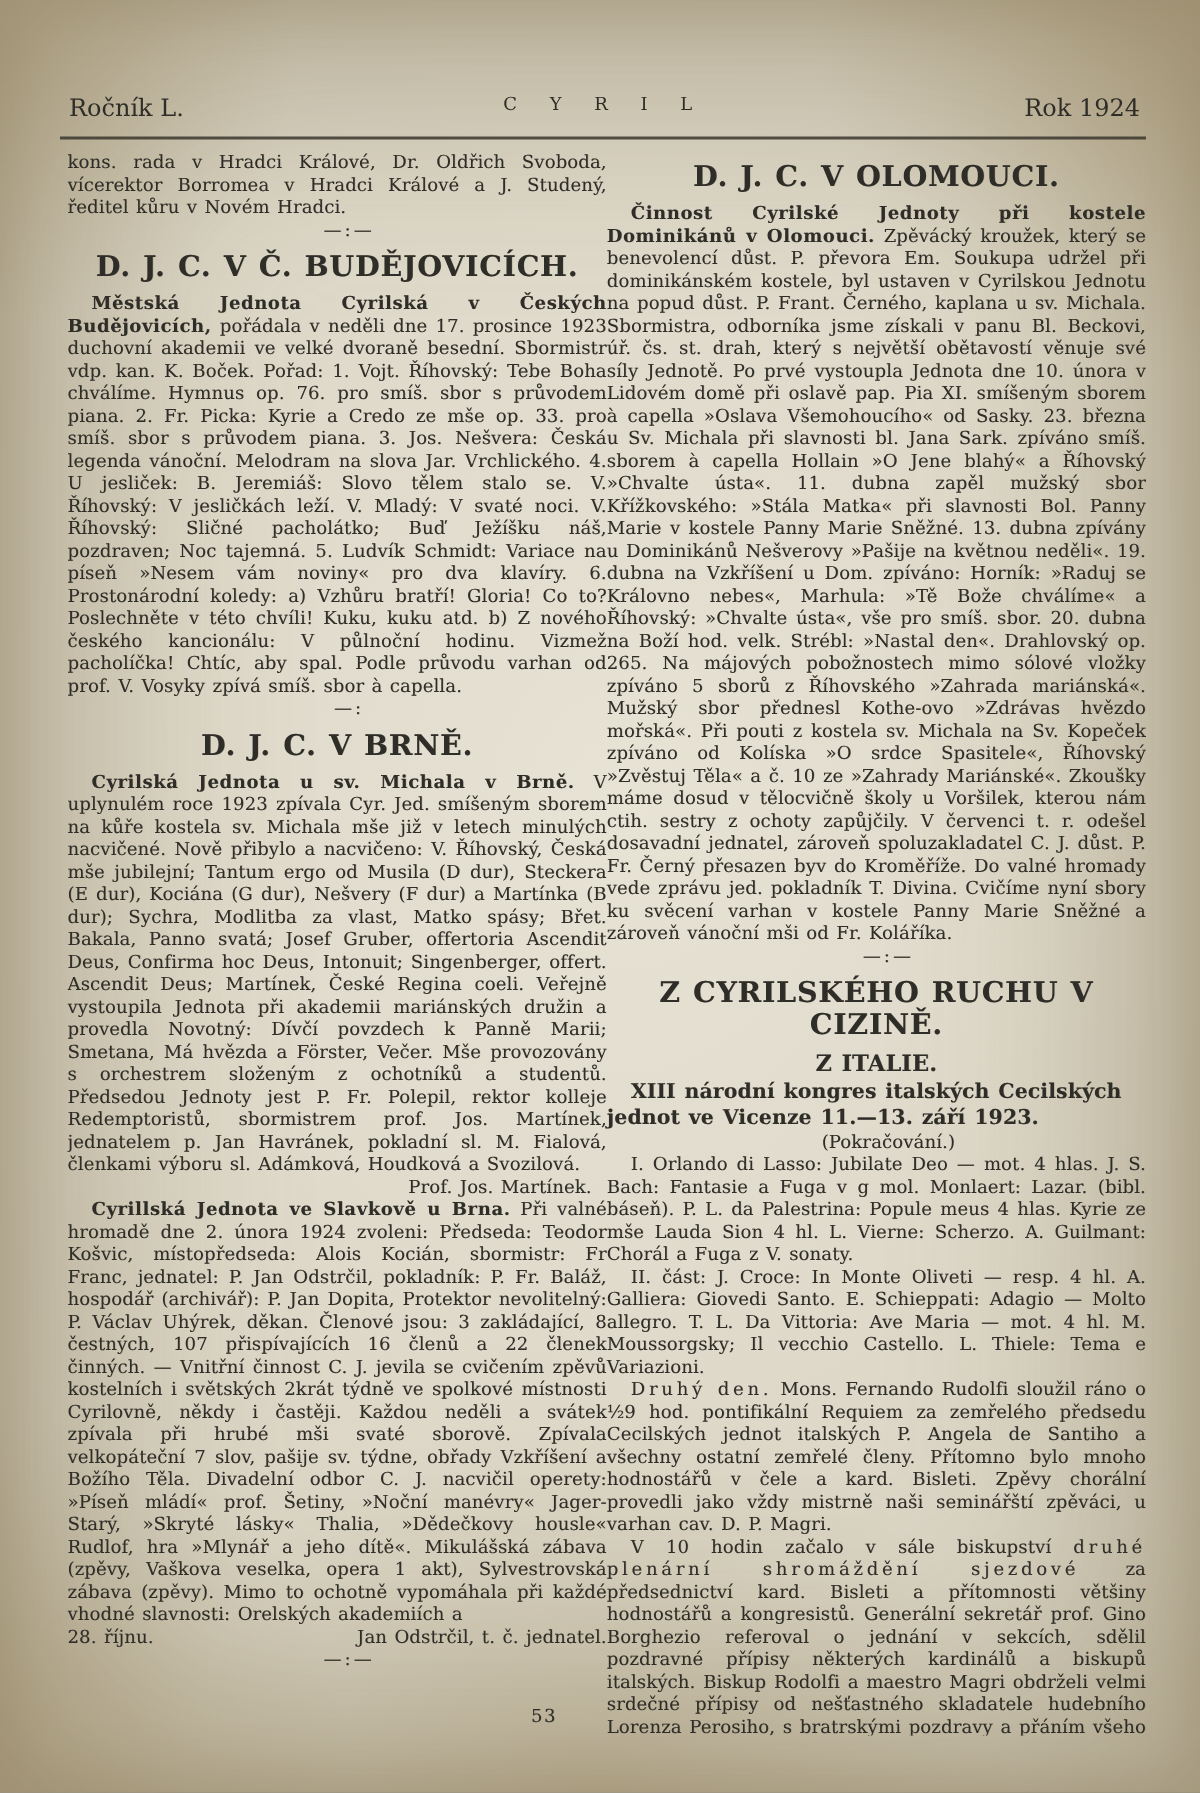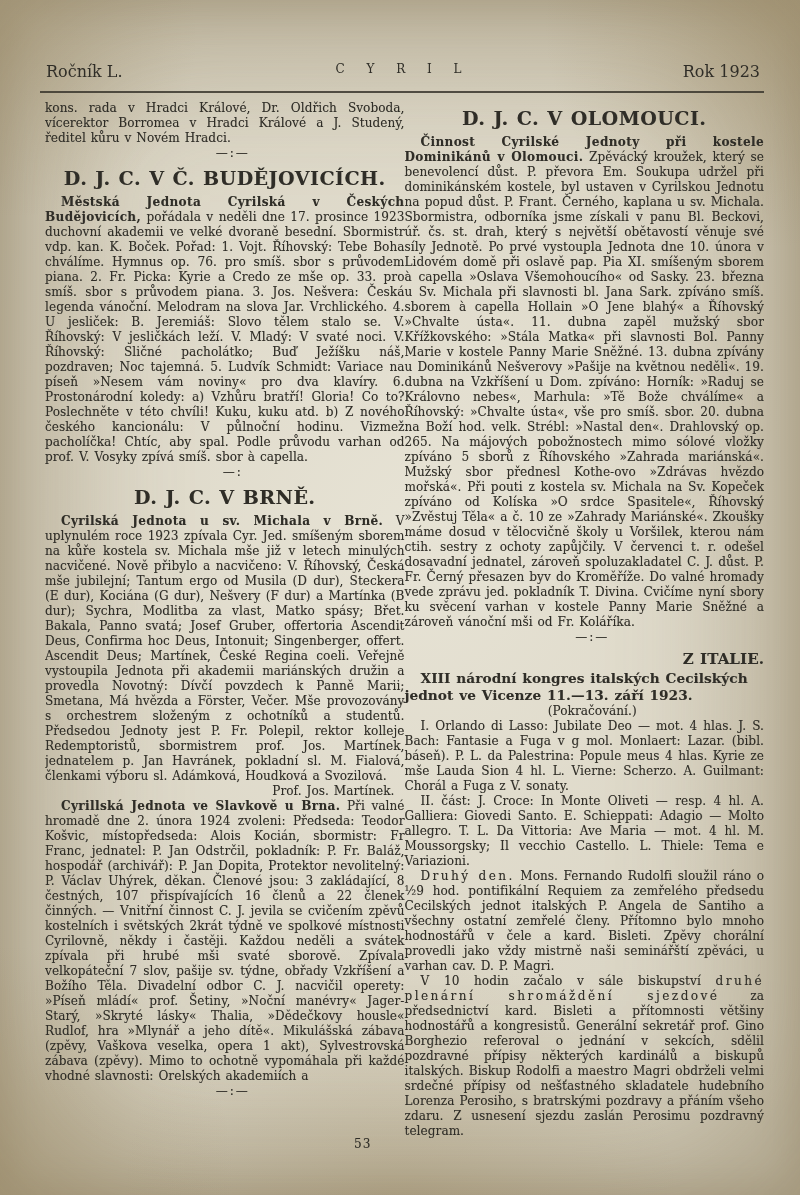--- a/index.html
+++ b/index.html
@@ -50,21 +50,21 @@
     text-shadow: 0.3px 0.3px 0 rgba(47,45,39,0.30);
   }
   .col p { margin: 0; text-indent: 16px; }
   .col p.cont { text-indent: 0; }
   .section-heading {
     text-align: center; font-weight: bold;
     font-size: 19px; line-height: 21px; letter-spacing: 0.5px;
     margin: 7px 0 6px; text-indent: 0;
   }
   .subheading {
-    text-align: right; font-weight: bold;
+    text-align: center; font-weight: bold;
     font-size: 15px; line-height: 18px; margin: 5px 0 2px; text-indent: 0;
   }
   .congress-title {
     text-align: left; font-weight: bold;
     font-size: 13.6px; line-height: 17px; margin: 3px 6px 2px; text-indent: 0;
   }
   .continuation { text-align: center; text-indent: 0; margin: 2px 0 4px; }
   .divider { text-align: center; text-indent: 0; margin: 2px 0; letter-spacing: 2px; }
   .lead { font-weight: bold; letter-spacing: 0.4px; }
   .sig { text-align: right; text-indent: 0; padding-right: 10px; }
@@ -79,50 +79,55 @@
 </style>
 </head>
 <body>
 
 <div class="page">
   <div class="texture"></div>
 
   <div class="masthead">
     <span class="journal-volume">Ročník L.</span>
     <span class="journal-title">C Y R I L</span>
-    <span class="journal-year">Rok 1923</span>
+    <span class="journal-year">Rok 1924</span>
   </div>
   <div class="rule"></div>
 
   <div class="columns">
 
     <div class="col">
       <p class="cont">kons. rada v Hradci Králové, Dr. Oldřich Svoboda, vícerektor Borromea v Hradci Králové a J. Studený, ředitel kůru v Novém Hradci.</p>
       <p class="divider">—:—</p>
 
       <h2 class="section-heading">D. J. C. V Č. BUDĚJOVICÍCH.</h2>
       <p><span class="lead">Městská Jednota Cyrilská v Českých Budějovicích,</span><span> pořádala v neděli dne 17. prosince 1923 duchovní akademii ve velké dvoraně besední. Sbormistr vdp. kan. K. Boček. Pořad: 1. Vojt. Říhovský: Tebe Boha chválíme. Hymnus op. 76. pro smíš. sbor s průvodem piana. 2. Fr. Picka: Kyrie a Credo ze mše op. 33. pro smíš. sbor s průvodem piana. 3. Jos. Nešvera: Česká legenda vánoční. Melodram na slova Jar. Vrchlického. 4. U jesliček: B. Jeremiáš: Slovo tělem stalo se. V. Říhovský: V jesličkách leží. V. Mladý: V svaté noci. V. Říhovský: Sličné pacholátko; Buď Ježíšku náš, pozdraven; Noc tajemná. 5. Ludvík Schmidt: Variace na píseň »Nesem vám noviny« pro dva klavíry. 6. Prostonárodní koledy: a) Vzhůru bratří! Gloria! Co to? Poslechněte v této chvíli! Kuku, kuku atd. b) Z nového českého kancionálu: V půlnoční hodinu. Vizmež pacholíčka! Chtíc, aby spal. Podle průvodu varhan od prof. V. Vosyky zpívá smíš. sbor à capella.</span></p>
 
       <p class="divider">—:</p>
 
       <h2 class="section-heading">D. J. C. V BRNĚ.</h2>
       <p><span class="lead">Cyrilská Jednota u sv. Michala v Brně.</span><span> V uplynulém roce 1923 zpívala Cyr. Jed. smíšeným sborem na kůře kostela sv. Michala mše již v letech minulých nacvičené. Nově přibylo a nacvičeno: V. Říhovský, Česká mše jubilejní; Tantum ergo od Musila (D dur), Steckera (E dur), Kociána (G dur), Nešvery (F dur) a Martínka (B dur); Sychra, Modlitba za vlast, Matko spásy; Břet. Bakala, Panno svatá; Josef Gruber, offertoria Ascendit Deus, Confirma hoc Deus, Intonuit; Singenberger, offert. Ascendit Deus; Martínek, České Regina coeli. Veřejně vystoupila Jednota při akademii mariánských družin a provedla Novotný: Dívčí povzdech k Panně Marii; Smetana, Má hvězda a Förster, Večer. Mše provozovány s orchestrem složeným z ochotníků a studentů. Předsedou Jednoty jest P. Fr. Polepil, rektor kolleje Redemptoristů, sbormistrem prof. Jos. Martínek, jednatelem p. Jan Havránek, pokladní sl. M. Fialová, členkami výboru sl. Adámková, Houdková a Svozilová.</span></p>
       <p class="sig">Prof. Jos. Martínek.</p>
 
       <p><span class="lead">Cyrillská Jednota ve Slavkově u Brna.</span><span> Při valné hromadě dne 2. února 1924 zvoleni: Předseda: Teodor Košvic, místopředseda: Alois Kocián, sbormistr: Fr Franc, jednatel: P. Jan Odstrčil, pokladník: P. Fr. Baláž, hospodář (archivář): P. Jan Dopita, Protektor nevolitelný: P. Václav Uhýrek, děkan. Členové jsou: 3 zakládající, 8 čestných, 107 přispívajících 16 členů a 22 členek činných. — Vnitřní činnost C. J. jevila se cvičením zpěvů kostelních i světských 2krát týdně ve spolkové místnosti Cyrilovně, někdy i častěji. Každou neděli a svátek zpívala při hrubé mši svaté sborově. Zpívala velkopáteční 7 slov, pašije sv. týdne, obřady Vzkříšení a Božího Těla. Divadelní odbor C. J. nacvičil operety: »Píseň mládí« prof. Šetiny, »Noční manévry« Jager-Starý, »Skryté lásky« Thalia, »Dědečkovy housle« Rudlof, hra »Mlynář a jeho dítě«. Mikulášská zábava (zpěvy, Vaškova veselka, opera 1 akt), Sylvestrovská zábava (zpěvy). Mimo to ochotně vypomáhala při každé vhodné slavnosti: Orelských akademiích a</span></p>
+      <p class="cont sigrow">
+        <span>28. říjnu.</span>
+        <span>Jan Odstrčil, t. č. jednatel.</span>
+      </p>
 
       <p class="divider">—:—</p>
     </div>
 
     <div class="col">
       <h2 class="section-heading">D. J. C. V OLOMOUCI.</h2>
       <p><span class="lead">Činnost Cyrilské Jednoty při kostele Dominikánů v Olomouci.</span><span> Zpěvácký kroužek, který se benevolencí důst. P. převora Em. Soukupa udržel při dominikánském kostele, byl ustaven v Cyrilskou Jednotu na popud důst. P. Frant. Černého, kaplana u sv. Michala. Sbormistra, odborníka jsme získali v panu Bl. Beckovi, úř. čs. st. drah, který s největší obětavostí věnuje své síly Jednotě. Po prvé vystoupla Jednota dne 10. února v Lidovém domě při oslavě pap. Pia XI. smíšeným sborem à capella »Oslava Všemohoucího« od Sasky. 23. března u Sv. Michala při slavnosti bl. Jana Sark. zpíváno smíš. sborem à capella Hollain »O Jene blahý« a Říhovský »Chvalte ústa«. 11. dubna zapěl mužský sbor Křížkovského: »Stála Matka« při slavnosti Bol. Panny Marie v kostele Panny Marie Sněžné. 13. dubna zpívány u Dominikánů Nešverovy »Pašije na květnou neděli«. 19. dubna na Vzkříšení u Dom. zpíváno: Horník: »Raduj se Královno nebes«, Marhula: »Tě Bože chválíme« a Říhovský: »Chvalte ústa«, vše pro smíš. sbor. 20. dubna na Boží hod. velk. Strébl: »Nastal den«. Drahlovský op. 265. Na májových pobožnostech mimo sólové vložky zpíváno 5 sborů z Říhovského »Zahrada mariánská«. Mužský sbor přednesl Kothe-ovo »Zdrávas hvězdo mořská«. Při pouti z kostela sv. Michala na Sv. Kopeček zpíváno od Kolíska »O srdce Spasitele«, Říhovský »Zvěstuj Těla« a č. 10 ze »Zahrady Mariánské«. Zkoušky máme dosud v tělocvičně školy u Voršilek, kterou nám ctih. sestry z ochoty zapůjčily. V červenci t. r. odešel dosavadní jednatel, zároveň spoluzakladatel C. J. důst. P. Fr. Černý přesazen byv do Kroměříže. Do valné hromady vede zprávu jed. pokladník T. Divina. Cvičíme nyní sbory ku svěcení varhan v kostele Panny Marie Sněžné a zároveň vánoční mši od Fr. Koláříka.</span></p>
 
       <p class="divider">—:—</p>
 
+      <h2 class="section-heading">Z CYRILSKÉHO RUCHU V CIZINĚ.</h2>
       <h3 class="subheading">Z ITALIE.</h3>
       <p class="congress-title">XIII národní kongres italských Cecilských jednot ve Vicenze 11.—13. září 1923.</p>
       <p class="continuation">(Pokračování.)</p>
 
       <p>I. Orlando di Lasso: Jubilate Deo — mot. 4 hlas. J. S. Bach: Fantasie a Fuga v g mol. Monlaert: Lazar. (bibl. báseň). P. L. da Palestrina: Popule meus 4 hlas. Kyrie ze mše Lauda Sion 4 hl. L. Vierne: Scherzo. A. Guilmant: Chorál a Fuga z V. sonaty.</p>
       <p>II. část: J. Croce: In Monte Oliveti — resp. 4 hl. A. Galliera: Giovedi Santo. E. Schieppati: Adagio — Molto allegro. T. L. Da Vittoria: Ave Maria — mot. 4 hl. M. Moussorgsky; Il vecchio Castello. L. Thiele: Tema e Variazioni.</p>
 
       <p><span class="spaced">Druhý den.</span><span> Mons. Fernando Rudolfi sloužil ráno o ½9 hod. pontifikální Requiem za zemřelého předsedu Cecilských jednot italských P. Angela de Santiho a všechny ostatní zemřelé členy. Přítomno bylo mnoho hodnostářů v čele a kard. Bisleti. Zpěvy chorální provedli jako vždy mistrně naši seminářští zpěváci, u varhan cav. D. P. Magri.</span></p>
 
       <p><span>V 10 hodin začalo v sále biskupství </span><span class="spaced">druhé plenární shromáždění sjezdové</span><span> za předsednictví kard. Bisleti a přítomnosti většiny hodnostářů a kongresistů. Generální sekretář prof. Gino Borghezio referoval o jednání v sekcích, sdělil pozdravné přípisy některých kardinálů a biskupů italských. Biskup Rodolfi a maestro Magri obdrželi velmi srdečné přípisy od nešťastného skladatele hudebního Lorenza Perosiho, s bratrskými pozdravy a přáním všeho zdaru. Z usnesení sjezdu zaslán Perosimu pozdravný telegram.</span></p>

